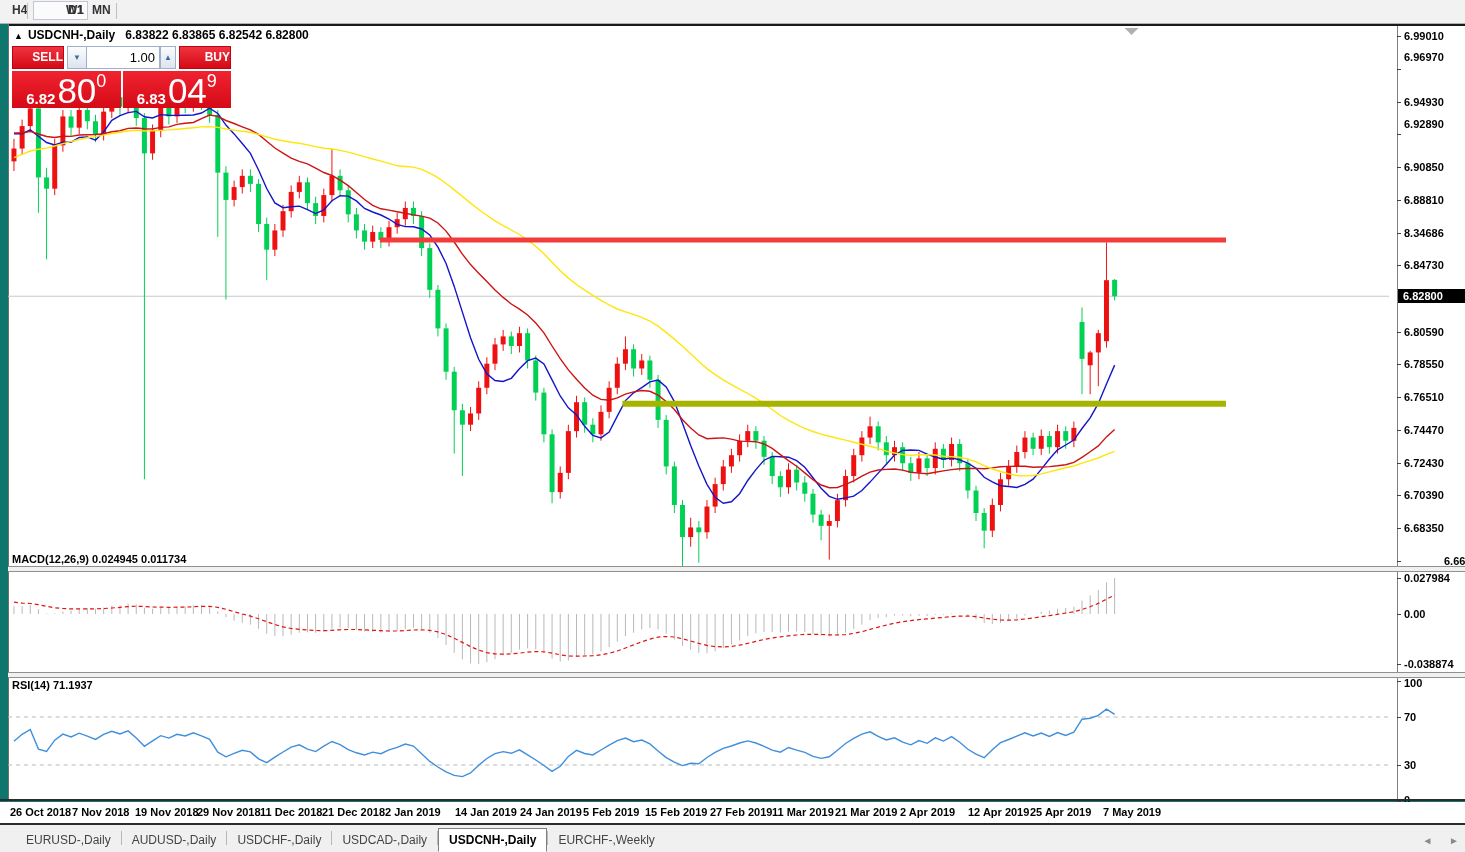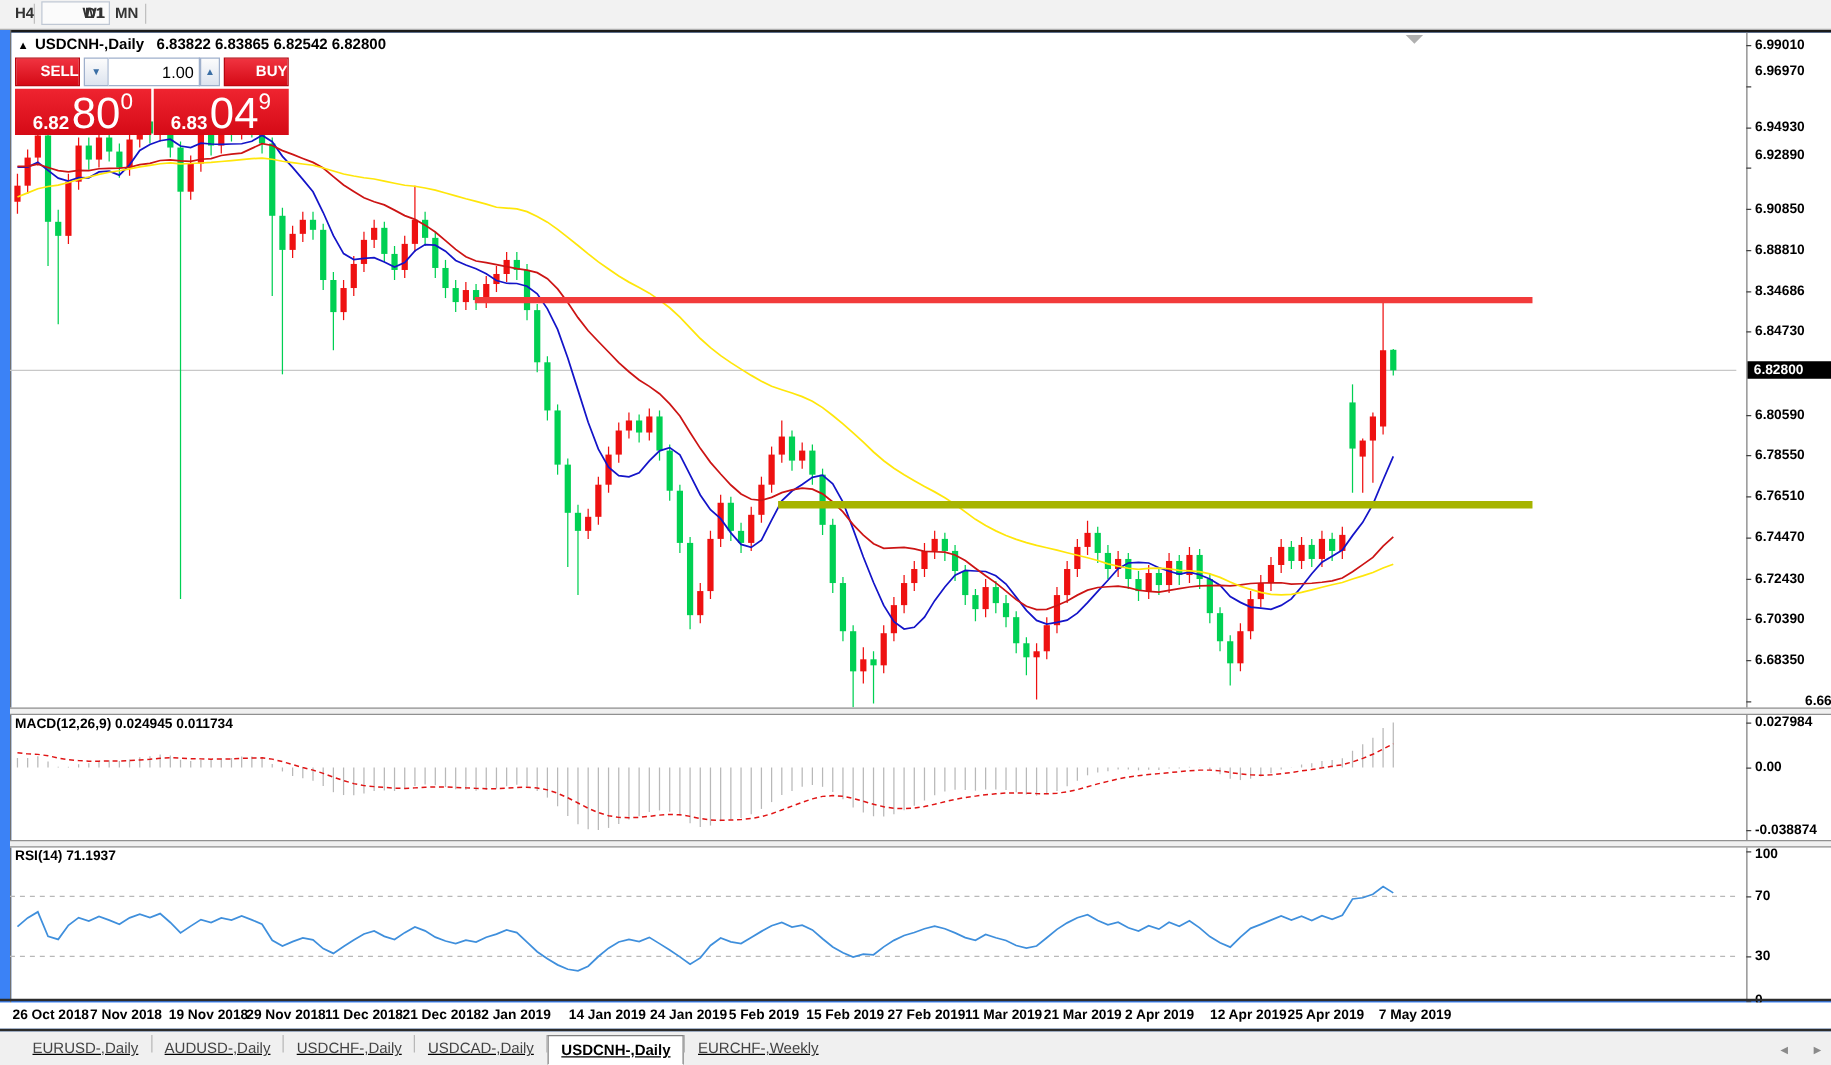--- a/index.html
+++ b/index.html
@@ -1,16 +1,16 @@
 <!DOCTYPE html>
 <html><head>
 <meta charset="utf-8">
 <style>
   html,body{margin:0;padding:0;background:#e8e8e8;}
-  .app{position:relative;width:1465px;height:852px;background:#3b82f6;overflow:hidden;
+  .app{position:relative;width:1465px;height:852px;background:#0f766e;overflow:hidden;
        font-family:"Liberation Sans",sans-serif;color:#000;}
   
   .toolbar{position:absolute;left:0;top:0;width:1465px;height:23px;background:#f2f2f2;
            border-bottom:1px solid #b0b0b0;}
   .tf{position:absolute;top:2px;height:17px;line-height:17px;font-size:12px;font-weight:700;
       color:#333;padding:0 4px;cursor:default;}
   .tf.active{background:#fbfbfb;border:1px solid #c0c8d4;top:1px;}
   .tb-sep{position:absolute;top:3px;width:1px;height:16px;background:#c0c0c0;}
   
   .win-top{position:absolute;left:8px;top:24px;right:0;height:2px;background:#1a1a1a;}
@@ -532,21 +532,21 @@
       <line x1="1121" y1="614" x2="1121" y2="577.984592" stroke="#b8b8b8" stroke-width="1"></line>
       <path d="M14.0 602.2 L22.2 603.1 L30.4 603.5 L38.6 604.6 L46.8 606.4 L55.0 607.8 L63.2 608.5 L71.4 608.9 L79.6 608.9 L87.8 608.8 L96.0 608.8 L104.2 608.5 L112.4 608.0 L120.6 607.4 L128.8 606.6 L137.0 606.2 L145.2 606.5 L153.4 607.0 L161.6 607.1 L169.8 607.3 L178.0 607.2 L186.2 607.1 L194.4 606.7 L202.6 606.4 L210.8 606.3 L219.0 607.3 L227.2 609.3 L235.4 611.7 L243.6 614.0 L251.8 616.1 L260.0 618.7 L268.2 621.7 L276.4 624.5 L284.6 626.9 L292.8 628.5 L301.0 629.3 L309.2 629.9 L317.4 630.5 L325.6 630.7 L333.8 630.3 L342.0 629.8 L350.2 629.5 L358.4 629.5 L366.6 629.9 L374.8 630.3 L383.0 630.7 L391.2 631.0 L399.4 631.0 L407.6 630.6 L415.8 630.0 L424.0 629.8 L432.2 630.4 L440.4 631.9 L448.6 634.6 L456.8 638.2 L465.0 642.4 L473.2 646.6 L481.4 650.1 L489.6 652.6 L497.8 653.9 L506.0 654.2 L514.2 653.9 L522.4 653.1 L530.6 652.1 L538.8 651.6 L547.0 651.8 L555.2 653.1 L563.4 654.8 L571.6 656.0 L579.8 656.2 L588.0 656.0 L596.2 655.7 L604.4 654.8 L612.6 653.3 L620.8 651.0 L629.0 648.0 L637.2 644.9 L645.4 641.8 L653.6 639.1 L661.8 637.1 L670.0 636.5 L678.2 637.0 L686.4 638.8 L694.6 641.0 L702.8 643.4 L711.0 645.4 L719.2 646.6 L727.4 646.9 L735.6 646.4 L743.8 645.2 L752.0 643.4 L760.2 641.4 L768.4 639.5 L776.6 638.0 L784.8 636.9 L793.0 635.8 L801.2 635.0 L809.4 634.4 L817.6 634.3 L825.8 634.5 L834.0 634.9 L842.2 635.0 L850.4 634.6 L858.6 633.4 L866.8 631.7 L875.0 629.4 L883.2 627.1 L891.4 625.1 L899.6 623.2 L907.8 621.6 L916.0 620.6 L924.2 619.6 L932.4 618.9 L940.6 618.1 L948.8 617.4 L957.0 616.6 L965.2 616.1 L973.4 616.1 L981.6 616.7 L989.8 618.0 L998.0 619.2 L1006.2 619.9 L1014.4 620.2 L1022.6 619.9 L1030.8 619.0 L1039.0 618.0 L1047.2 616.7 L1055.4 615.6 L1063.6 614.3 L1071.8 613.0 L1080.0 611.8 L1088.2 609.5 L1096.4 606.7 L1104.6 603.4 L1112.8 599.2 L1121.0 595.0 " fill="none" stroke="#e01414" stroke-width="1.2" stroke-dasharray="4 3"></path>
     </svg>
   <div class="splitter" style="top:672px"></div>
   <svg id="rsi-svg" style="left:8px;top:676px" width="1389" height="124" viewBox="8 676 1397 124" preserveAspectRatio="none">
       <line x1="8" y1="717" x2="1397" y2="717" stroke="#b8b8b8" stroke-width="1" stroke-dasharray="4 4"></line>
       <line x1="8" y1="765" x2="1397" y2="765" stroke="#b8b8b8" stroke-width="1" stroke-dasharray="4 4"></line>
       <path d="M14.0 741.3 L22.2 734.3 L30.4 729.5 L38.6 749.1 L46.8 751.5 L55.0 740.2 L63.2 734.1 L71.4 736.9 L79.6 733.2 L87.8 736.1 L96.0 739.4 L104.2 734.3 L112.4 731.3 L120.6 734.0 L128.8 730.9 L137.0 738.0 L145.2 746.3 L153.4 740.9 L161.6 735.7 L169.8 738.1 L178.0 734.3 L186.2 736.0 L194.4 732.8 L202.6 735.9 L210.8 739.4 L219.0 752.2 L227.2 756.8 L235.4 753.3 L243.6 750.3 L251.8 751.9 L260.0 758.9 L268.2 762.7 L276.4 757.2 L284.6 752.0 L292.8 747.2 L301.0 744.8 L309.2 749.1 L317.4 751.6 L325.6 746.1 L333.8 741.5 L342.0 744.7 L350.2 749.7 L358.4 752.8 L366.6 754.9 L374.8 752.1 L383.0 753.7 L391.2 749.8 L399.4 747.3 L407.6 744.0 L415.8 746.1 L424.0 753.7 L432.2 761.4 L440.4 767.0 L448.6 771.9 L456.8 775.4 L465.0 776.6 L473.2 773.0 L481.4 765.2 L489.6 758.5 L497.8 753.6 L506.0 751.6 L514.2 753.3 L522.4 749.9 L530.6 754.9 L538.8 760.0 L547.0 765.5 L555.2 771.4 L563.4 766.3 L571.6 756.4 L579.8 750.4 L588.0 753.5 L596.2 754.9 L604.4 750.0 L612.6 745.1 L620.8 740.6 L629.0 738.0 L637.2 741.7 L645.4 740.1 L653.6 743.9 L661.8 751.0 L670.0 757.6 L678.2 762.2 L686.4 765.6 L694.6 763.3 L702.8 763.8 L711.0 757.5 L719.2 752.3 L727.4 748.4 L735.6 746.0 L743.8 743.0 L752.0 740.9 L760.2 743.0 L768.4 746.3 L776.6 750.1 L784.8 752.2 L793.0 747.5 L801.2 750.2 L809.4 752.4 L817.6 756.4 L825.8 758.4 L834.0 756.8 L842.2 750.2 L850.4 743.5 L858.6 738.3 L866.8 734.2 L875.0 731.8 L883.2 736.4 L891.4 739.9 L899.6 737.8 L907.8 742.2 L916.0 744.8 L924.2 740.6 L932.4 743.3 L940.6 737.8 L948.8 741.1 L957.0 736.6 L965.2 742.3 L973.4 749.3 L981.6 754.2 L989.8 757.7 L998.0 749.7 L1006.2 742.7 L1014.4 739.5 L1022.6 736.1 L1030.8 732.8 L1039.0 736.0 L1047.2 733.0 L1055.4 736.4 L1063.6 732.5 L1071.8 735.4 L1080.0 732.2 L1088.2 719.2 L1096.4 718.2 L1104.6 715.4 L1112.8 709.2 L1121.0 714.3 " fill="none" stroke="#3f8fdc" stroke-width="1.4"></path>
     </svg>
 
-  <div class="panel-label" style="top:573px">
+  <div class="panel-label" style="top:553px">
     <span>MACD(12,26,9)</span>
     <span>0.024945 0.011734</span>
   </div>
   <div class="panel-label" style="top:679px">
     <span>RSI(14)</span>
     <span>71.1937</span>
   </div>
 
   <div id="price-axis-labels">
       <div class="ax-tick" style="top: 36px;"></div>
@@ -621,21 +621,21 @@
         <div class="date-label" style="left: 835px;">21 Mar 2019</div>
         <div class="date-label" style="left: 900px;">2 Apr 2019</div>
         <div class="date-label" style="left: 968px;">12 Apr 2019</div>
         <div class="date-label" style="left: 1030px;">25 Apr 2019</div>
         <div class="date-label" style="left: 1103px;">7 May 2019</div>
       </div>
     </div>
   <div class="dark-line" style="top:823px"></div>
 
   <div class="tab-bar">
-    <div id="tab-container" style="display:flex;align-items:flex-start;text-decoration:underline;">
+    <div id="tab-container" style="display:flex;align-items:center;">
         <div class="tab">EURUSD-,Daily</div>
         <div class="tab-sep"></div>
         <div class="tab">AUDUSD-,Daily</div>
         <div class="tab-sep"></div>
         <div class="tab">USDCHF-,Daily</div>
         <div class="tab-sep"></div>
         <div class="tab">USDCAD-,Daily</div>
         <div class="tab-sep"></div>
         <div class="tab active">USDCNH-,Daily</div>
         <div class="tab-sep"></div>

